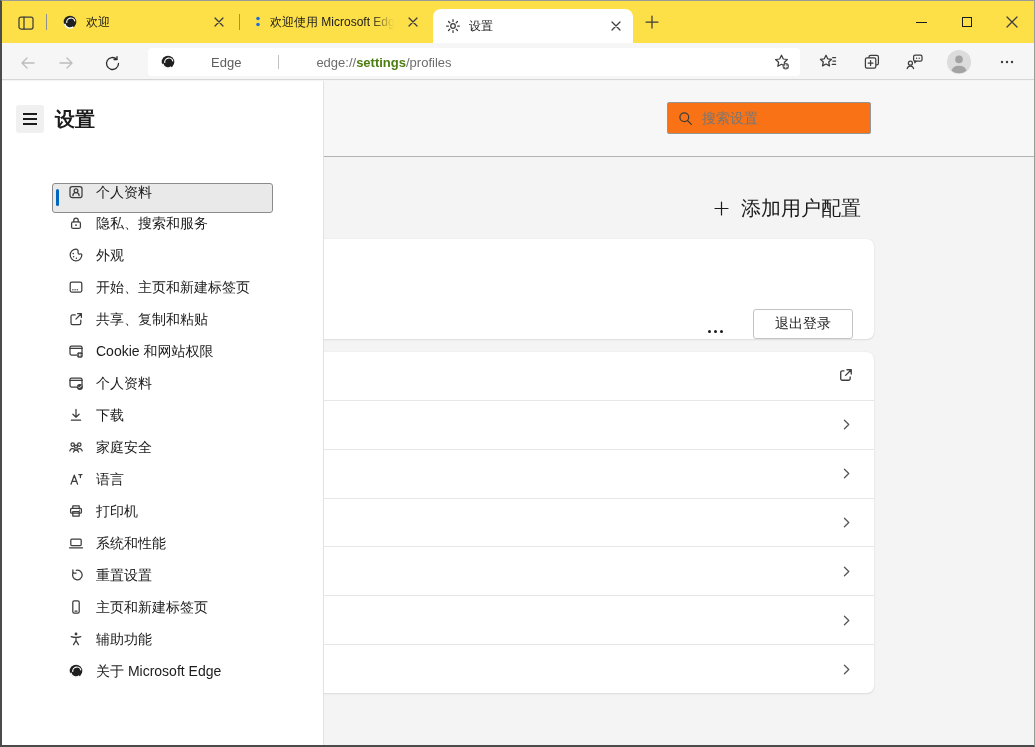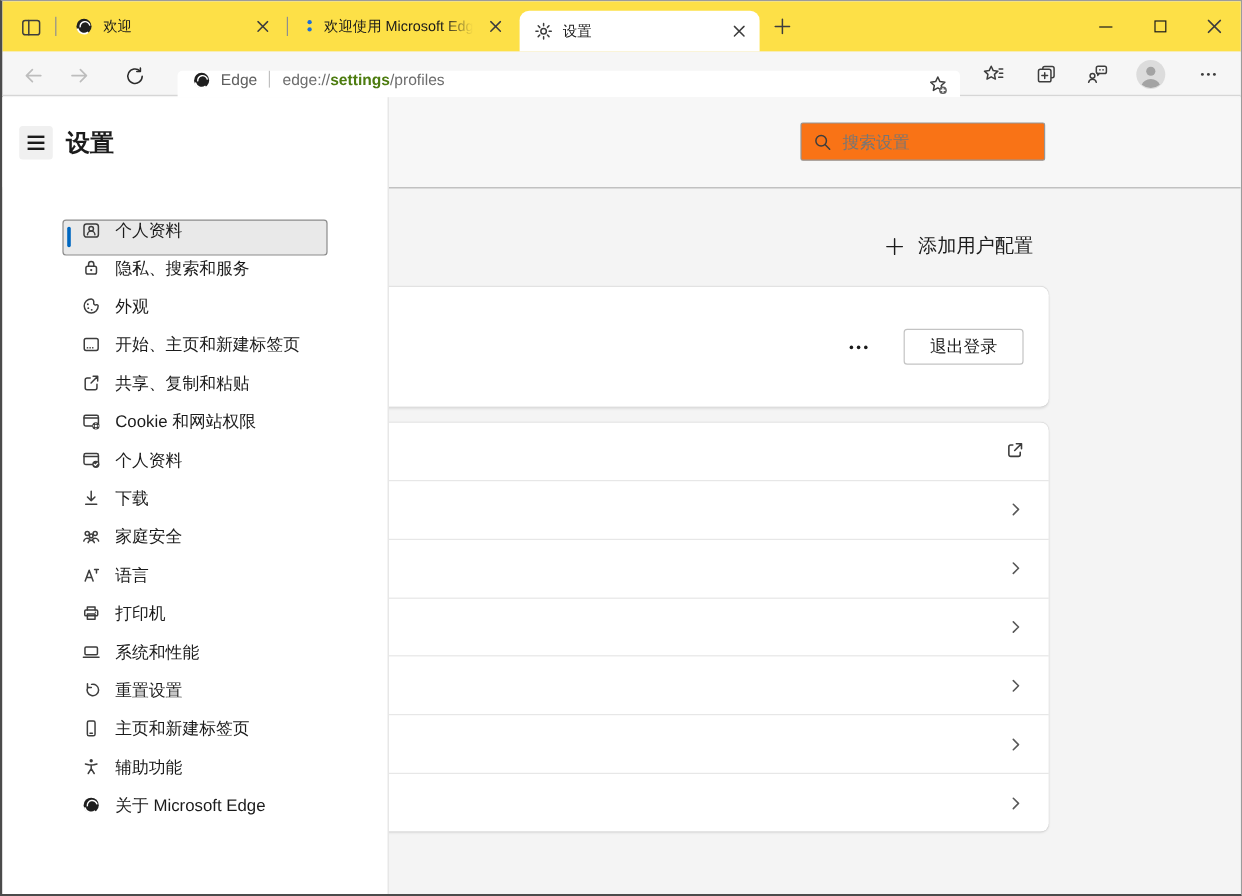--- a/index.html
+++ b/index.html
@@ -18,39 +18,39 @@
   .tab-close { width:18px; height:18px; border:none; background:none; cursor:pointer; display:flex; align-items:center; justify-content:center; border-radius:3px; }
   .newtab { position:absolute; left:638px; top:9px; width:24px; height:24px; background:none; border:none; cursor:pointer; display:flex; align-items:center; justify-content:center; }
   .wincontrols { position:absolute; right:0; top:0; height:42px; display:flex; }
   .winbtn { width:45px; height:42px; border:none; background:none; cursor:pointer; display:flex; align-items:center; justify-content:center; }
   .glyph-min { width:11px; height:1px; background:#1b1b1b; }
   .glyph-max { width:10px; height:10px; border:1px solid #1b1b1b; }
 
   
   .toolbar { position:absolute; left:0; top:42px; width:100%; height:37px; background:#f6f6f6; border-bottom:1px solid #d6d6d6; }
   .navbtn { position:absolute; top:8px; width:24px; height:24px; border:none; background:none; cursor:pointer; display:flex; align-items:center; justify-content:center; }
-  .urlbar { position:absolute; left:146px; top:16px; width:652px; height:28px; background:#fff; border-radius:4px; display:flex; align-items:flex-start; padding:0 6px 0 12px; cursor:text; }
+  .urlbar { position:absolute; left:146px; top:5px; width:652px; height:28px; background:#fff; border-radius:4px; display:flex; align-items:center; padding:0 6px 0 12px; cursor:text;gap:27px; }
   .urlbar .site-label { font-size:13px; color:#5f5f5f; margin:0 10px 0 8px; }
   .urlbar .usep { width:1px; height:14px; background:#c0c0c0; margin-right:10px; }
   .urlbar .url { font-size:13px; color:#6d6d6d; white-space:nowrap; flex:1; }
   .urlbar .url b { color:#4d7c0f; font-weight:bold; }
   .urlbtn { width:24px; height:24px; border:none; background:none; cursor:pointer; display:flex; align-items:center; justify-content:center; }
   .tbicon { position:absolute; top:6px; width:26px; height:26px; border:none; background:none; cursor:pointer; display:flex; align-items:center; justify-content:center; border-radius:4px; }
 
   
   .page { position:absolute; left:0; top:80px; width:100%; height:665px; background:#f4f4f4; }
   .main-header { position:absolute; left:0; top:0; width:100%; height:76px; background:#f7f7f7; border-bottom:1px solid #b3b3b3; }
   .searchbox { position:absolute; right:163px; top:21px; width:204px; height:32px; background:#f97316; border:1px solid #959595; border-radius:2px; display:flex; align-items:center; padding-left:10px; }
   .searchbox input { border:none; outline:none; width:150px; font-size:14px; color:#1b1b1b; margin-left:9px; background:transparent; font-family:inherit; }
   .searchbox input::placeholder { color:#767676; opacity:1; }
 
-  .add-profile { position:absolute; right:173px; top:114px; display:flex; align-items:center; gap:12px; border:none; background:none; cursor:pointer; font-size:16px; color:#1b1b1b; font-family:inherit; }
+  .add-profile { position:absolute; right:173px; top:114px; display:flex; align-items:center; gap:12px; border:none; background:none; cursor:pointer; font-size:20px; color:#1b1b1b; font-family:inherit; }
 
   .card { position:absolute; left:166px; width:706px; background:#fff; border-radius:7px; box-shadow:0 1px 2px rgba(0,0,0,.09), 0 0 1px rgba(0,0,0,.12); }
-  .card1 { top:158px; height:100px; display:flex; align-items:center; justify-content:flex-end; gap:24px; padding-right:21px; }
+  .card1 { top:158px; height:100px; display:flex; align-items:flex-end; justify-content:flex-end; gap:24px; padding-right:21px; }
   .more-btn { border:none; background:none; cursor:pointer; display:flex; gap:3px; padding:6px; }
   .more-btn i { width:3px; height:3px; border-radius:50%; background:#1b1b1b; }
   .signout-btn { width:100px; height:30px; background:#fff; border:1px solid #c3c3c3; border-radius:3px; font-size:14px; color:#1b1b1b; cursor:pointer; font-family:inherit; }
 
   .card2 { top:271px; height:341px; display:flex; flex-direction:column; }
   .crow { flex:1; display:flex; align-items:center; justify-content:flex-end; padding-right:20px; cursor:pointer; }
   .crow + .crow { border-top:1px solid #e7e7e7; }
 
   
   .drawer { position:absolute; left:0; top:0; width:322px; height:665px; background:#fff; border-right:1px solid #e2e2e2; }

